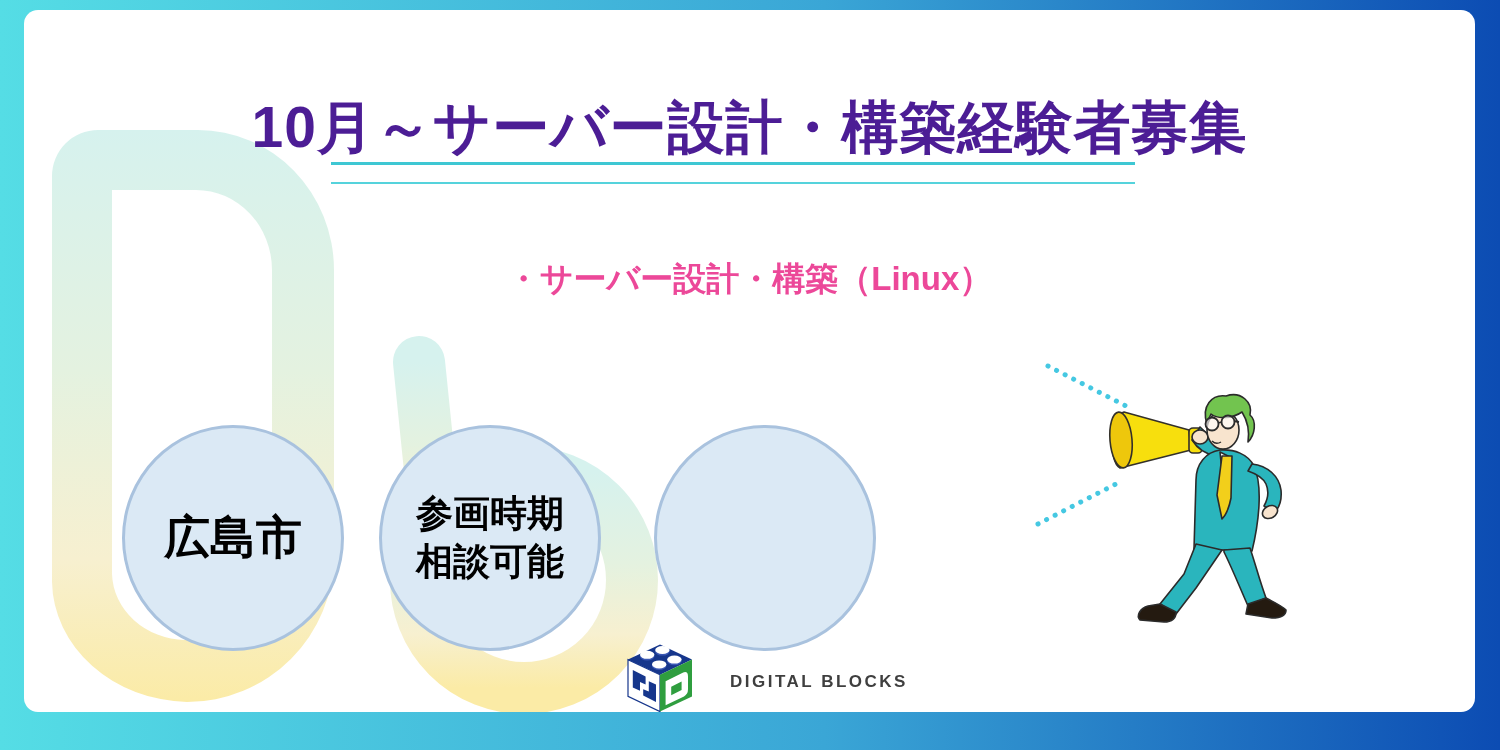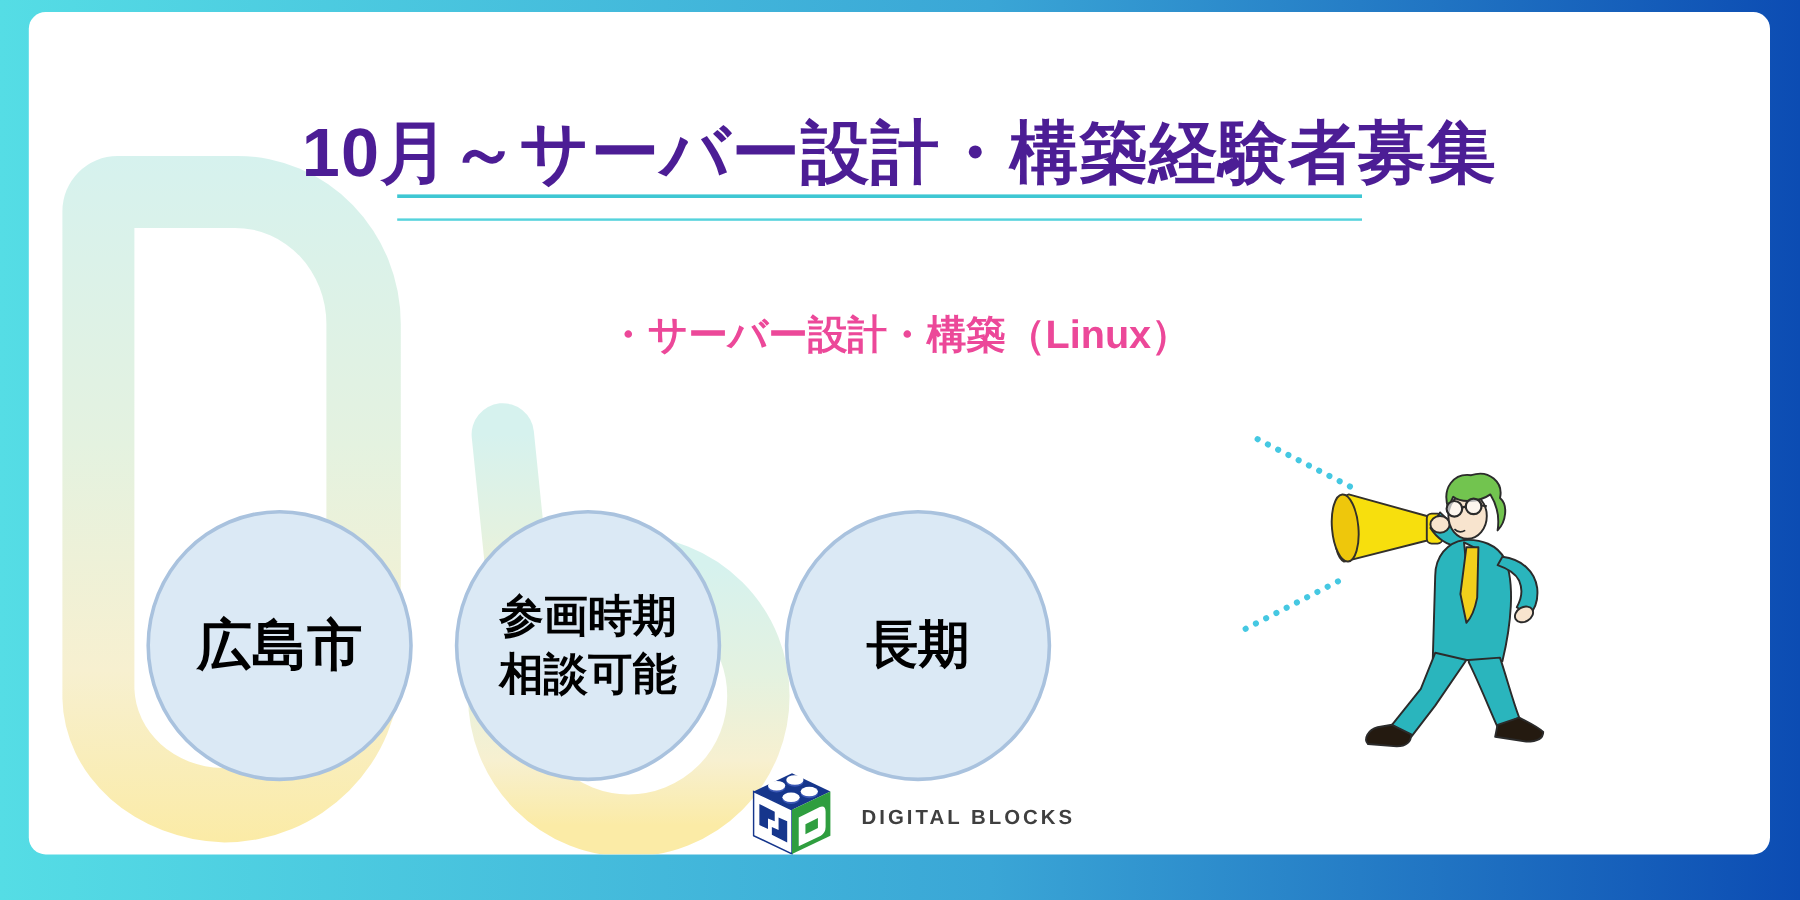--- a/index.html
+++ b/index.html
@@ -26,21 +26,21 @@
   }
   .badge{
     position:absolute;top:415px;width:222px;height:226px;border-radius:50%;
     background:#dbe9f5;border:3px solid #a9c2de;box-sizing:border-box;
     display:flex;flex-direction:column;align-items:center;justify-content:center;
     color:#000;font-weight:600;text-align:center;
   }
   .badge.b1{left:98px;font-size:46px;}
   .badge.b2{left:355px;font-size:37px;line-height:48px;}
   .badge.b3{left:630px;font-size:43px;line-height:54px;}
-  .brand{position:absolute;left:596px;top:630px;display:flex;align-items:center;}
+  .brand{position:absolute;left:596px;top:630px;display:flex;align-items:center;gap:12px;}
   .brand .cube{width:80px;height:76px;}
   .brand .brand-name{
     margin-left:18px;margin-top:8px;font-size:17px;font-weight:bold;
     letter-spacing:2.5px;color:#3f3f3f;white-space:nowrap;
   }
   .illustration{position:absolute;left:1000px;top:342px;width:300px;height:280px;}
 </style>
 </head>
 <body>
 
@@ -75,21 +75,20 @@
   </div>
 
   <div class="badge b1">
     <div>広島市</div>
   </div>
   <div class="badge b2">
     <div>参画時期</div>
     <div>相談可能</div>
   </div>
   <div class="badge b3">
-    <div>長期</div>
   </div>
 
   <div class="brand">
     <svg class="cube" viewBox="0 0 100 92" xmlns="http://www.w3.org/2000/svg">
       <polygon points="50,4 90,23 50,42 10,23" fill="#16368c"></polygon>
       <g>
         <ellipse cx="34" cy="19" rx="9" ry="5" fill="#3a57b4"></ellipse>
           <ellipse cx="34" cy="17" rx="9" ry="5" fill="#ffffff"></ellipse>
         <ellipse cx="53" cy="13" rx="9" ry="5" fill="#3a57b4"></ellipse>
           <ellipse cx="53" cy="11" rx="9" ry="5" fill="#ffffff"></ellipse>

